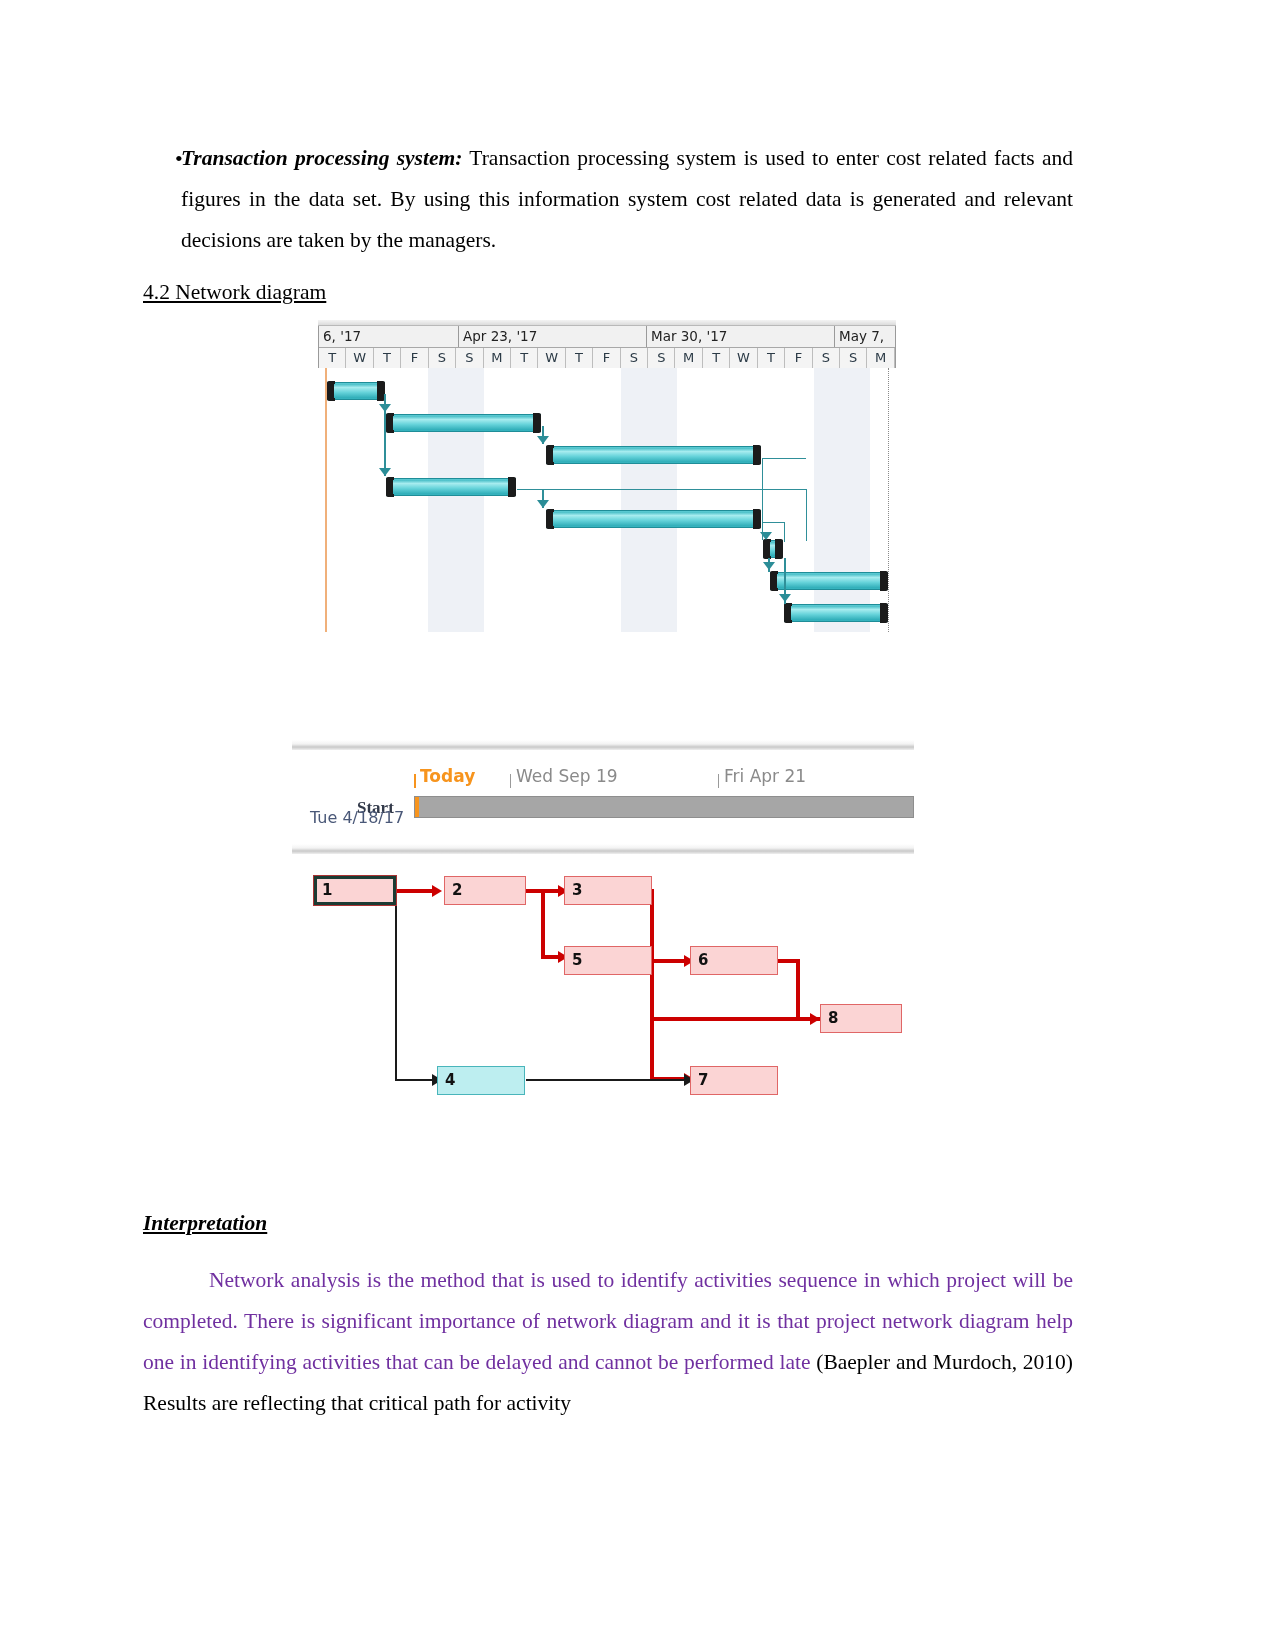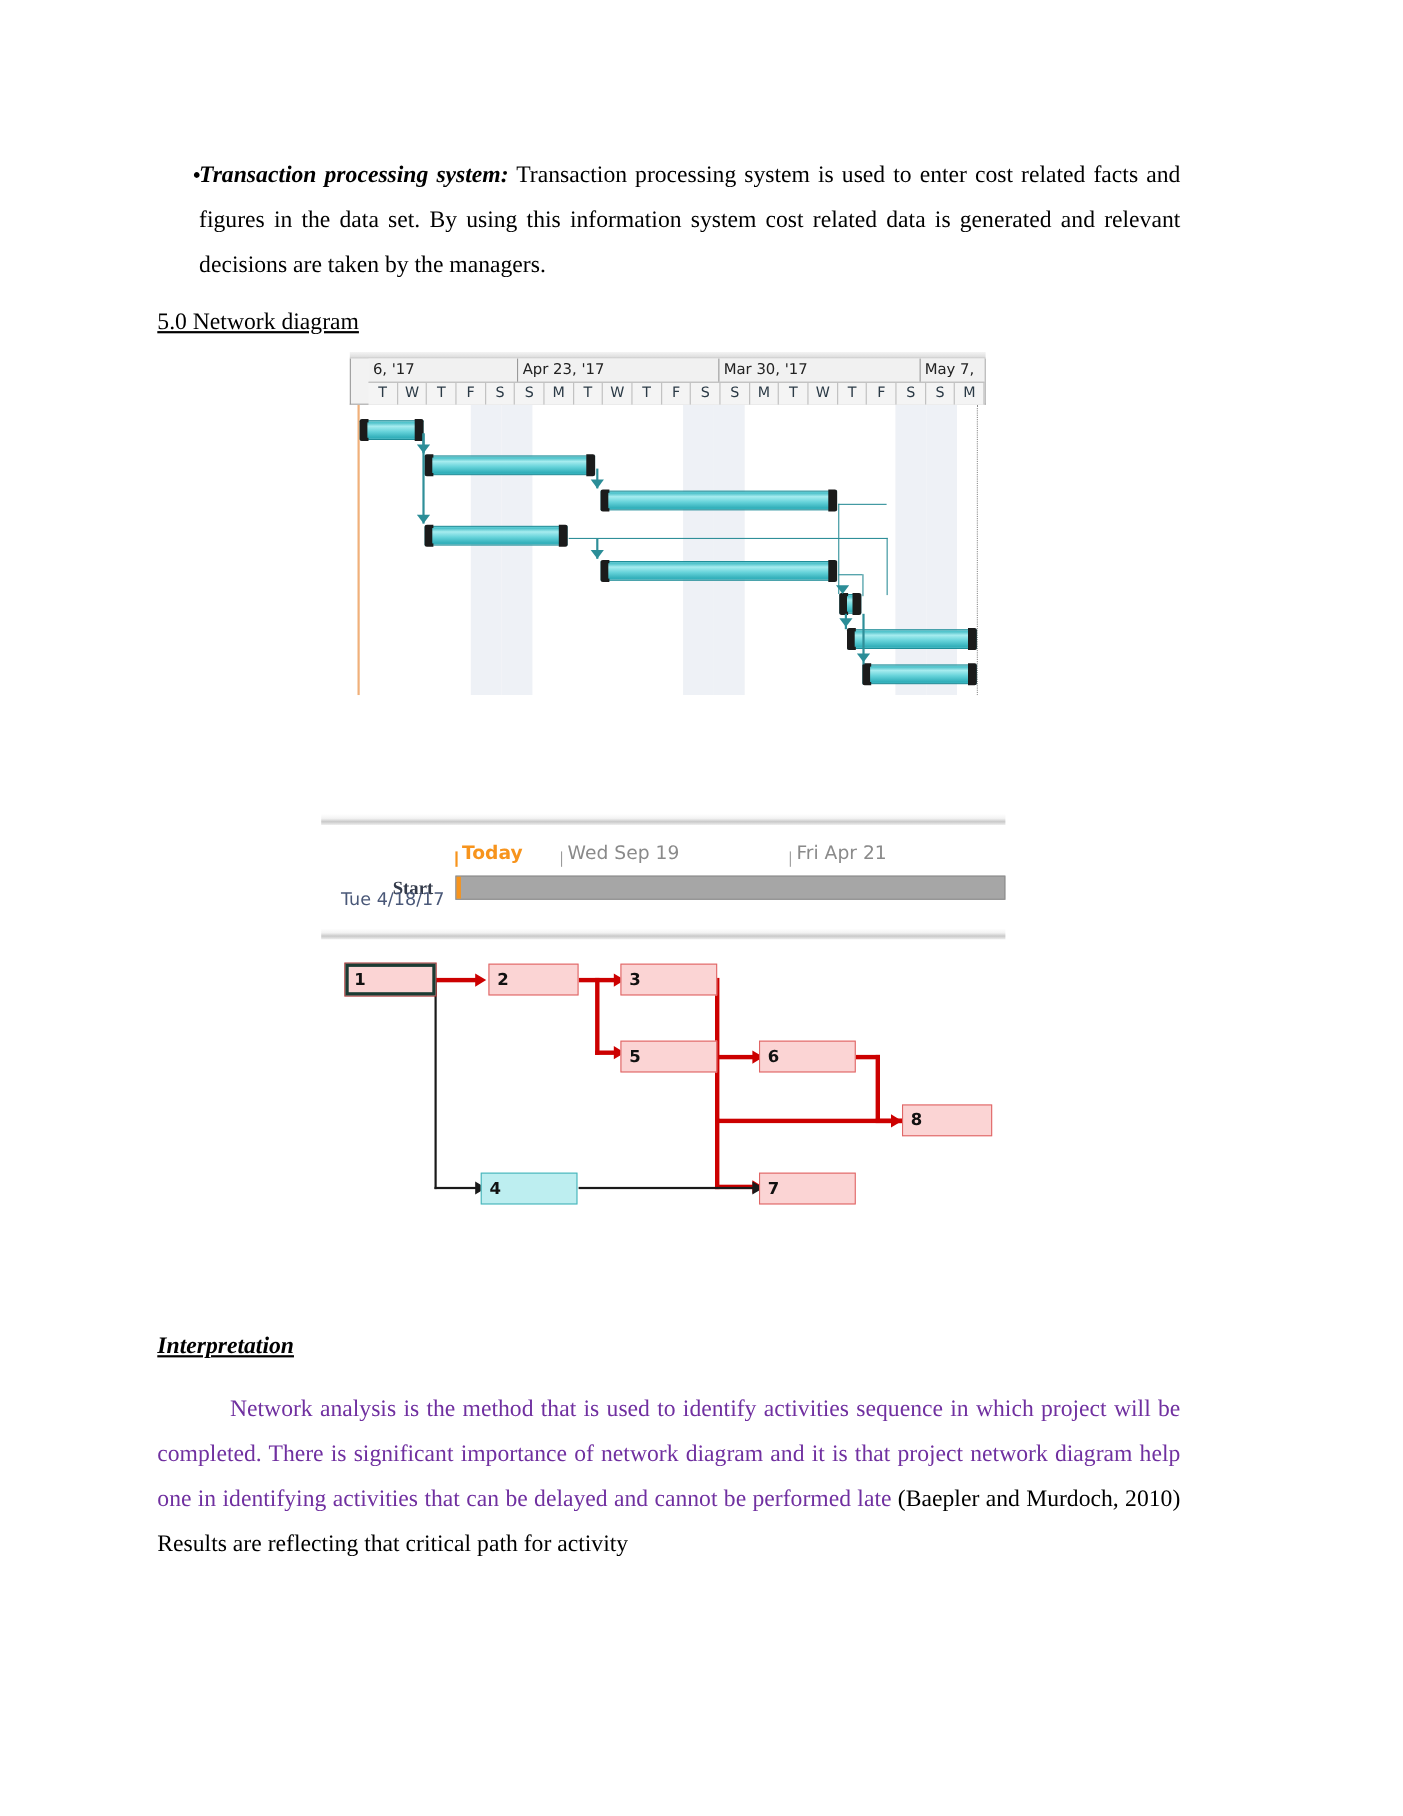--- a/index.html
+++ b/index.html
@@ -82,21 +82,20 @@
   }
   .gantt-header {
     position: absolute;
     left: 0; top: 6px;
     width: 578px;
     height: 42px;
     box-sizing: border-box;
     border: 1px solid #9a9a9a;
     border-top: none;
     background: #f2f2f2;
-    padding-left: 16px;
   }
   .gantt-weeks {
     position: relative;
     height: 21px;
     display: flex;
     background: #f1f1f1;
     border-bottom: 1px solid #a8a8a8;
   }
   .gantt-week {
     box-sizing: border-box;
@@ -333,21 +332,21 @@
 
 <div class="page">
 
   <div class="bullet-block">
     <div class="bullet-row">
       <div class="bullet-dot">•</div>
       <div class="bullet-text"><span class="lead">Transaction processing system:</span><span> Transaction processing system is used to enter cost related facts and figures in the data set. By using this information system cost related data is generated and relevant decisions are taken by the managers.</span></div>
     </div>
   </div>
 
-  <div class="heading-42">5.0 Network diagram</div>
+  <div class="heading-42">4.2 Network diagram</div>
 
   <div class="gantt-wrap">
     <div class="gantt-topline"></div>
 
     <div class="gantt-header">
       <div class="gantt-weeks">
         <div class="gantt-week" style="width:140px;">6, '17</div>
         <div class="gantt-week" style="width:188px;">Apr 23, '17</div>
         <div class="gantt-week" style="width:188px;">Mar 30, '17</div>
         <div class="gantt-week" style="width:60px;border-right:none;">May 7,</div>

